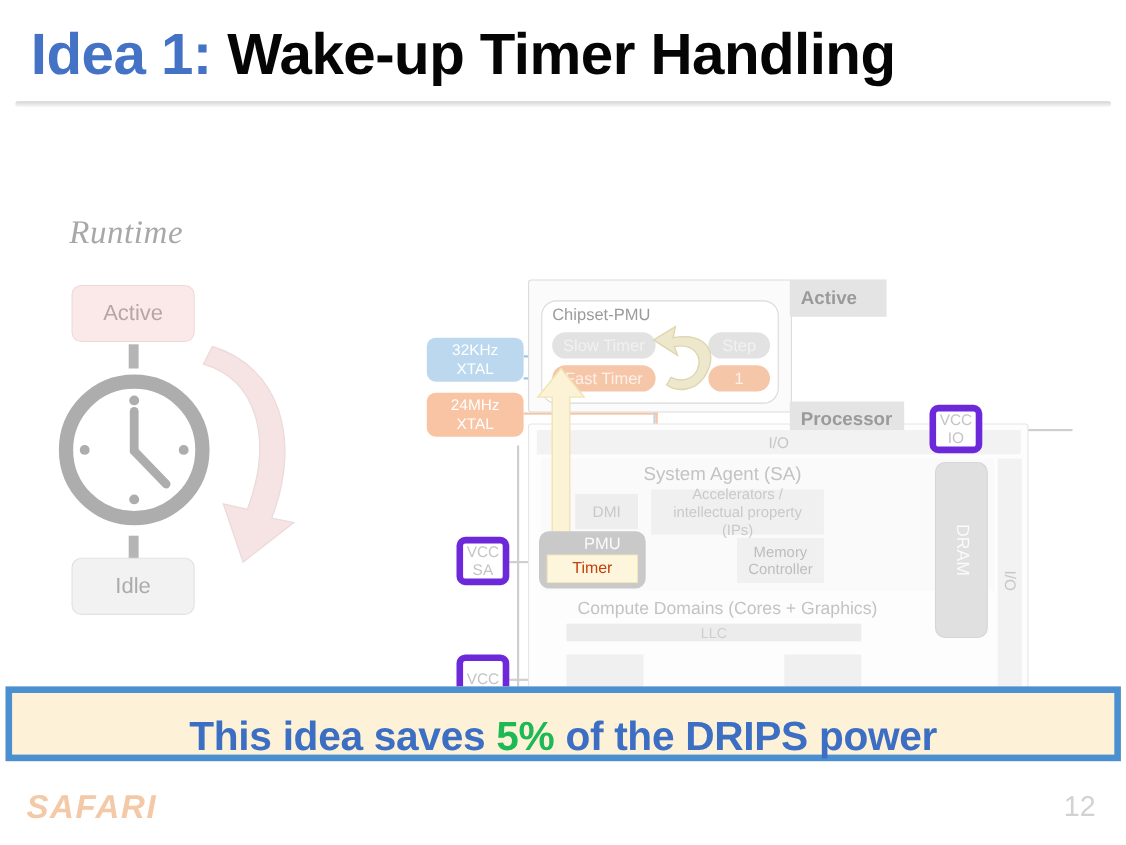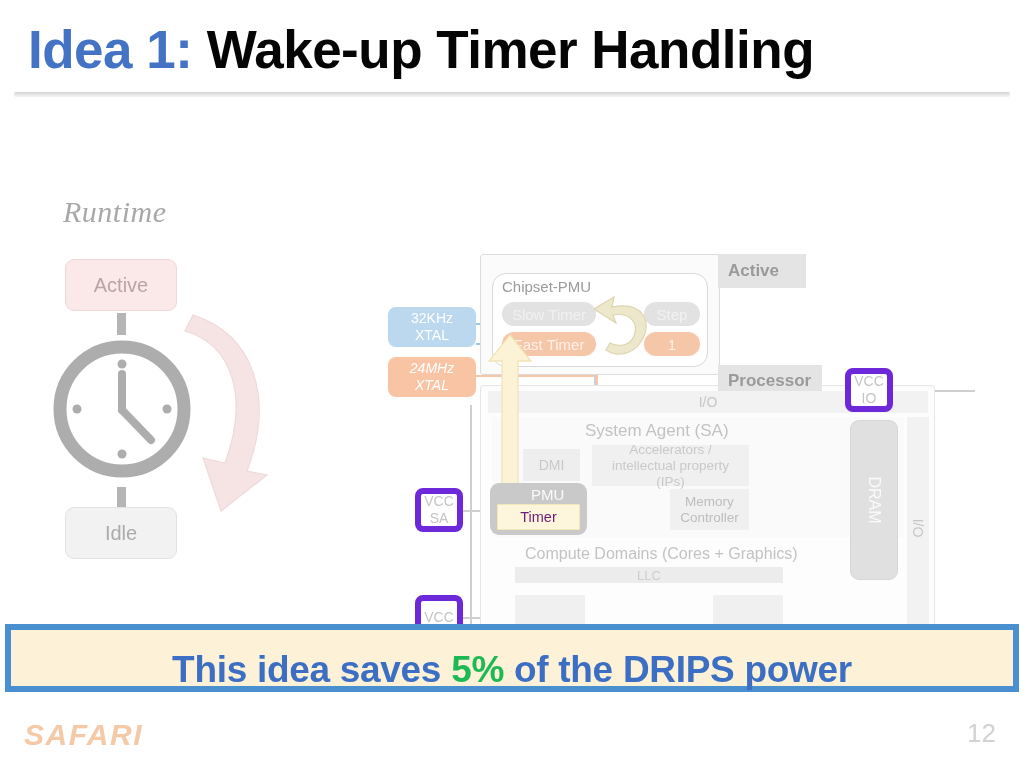--- a/index.html
+++ b/index.html
@@ -92,21 +92,21 @@
   #one-box   { left: 264px; top: 87px; width: 56px; height: 24px; }
 
   #cyc-arrow { position: absolute; left: 212px; top: 50px; width: 66px; height: 68px; }
 
   .xtal {
     position: absolute; width: 88px; height: 40px; border-radius: 8px;
     display: flex; flex-direction: column; align-items: center; justify-content: center;
     font-size: 14px; line-height: 17px; color: #ffffff; text-align: center;
   }
   #xtal-32 { left: 8px; top: 62px; background: #bcd8ee; }
-  #xtal-24 { left: 8px; top: 112px; background: #f8c4a4; font-style: italic; }
+  #xtal-24 { left: 8px; top: 112px; background: #f8c4a4; }
 
   
   #proc-box {
     left: 100px; top: 140px; width: 455px; height: 258px;
     border: 1px solid #e6e6e6; background: #fdfdfd; border-radius: 3px;
   }
   #proc-tag { left: 338px; top: 120px; width: 104px; height: 32px; }
 
   #io-top {
     left: 108px; top: 146px; width: 440px; height: 22px;
@@ -146,21 +146,21 @@
     background: #c9c9c9; border-radius: 9px;
   }
   #pmu-label {
     position: absolute; left: 151px; top: 241px;
     font-size: 15px; color: #fafafa;
   }
   #timer-box {
     left: 117px; top: 259px; width: 83px; height: 26px;
     background: #fdf6dc; border: 1.2px solid #f2e7b8; border-radius: 1px;
     display: flex; align-items: center; justify-content: center;
-    font-size: 14.5px; color: #701a75;
+    font-size: 14.5px; color: #c2410c;
   }
 
   #compute-label { position: absolute; left: 145px; top: 300px; font-size: 16px; color: #c3c3c3; }
   #llc {
     left: 135px; top: 322px; width: 268px; height: 16px;
     background: #ececec; display: flex; align-items: center; justify-content: center;
     font-size: 13px; color: #cecece;
   }
   .corebox { background: #f0f0f0; }
   #core-a { left: 135px; top: 350px; width: 70px; height: 45px; }

